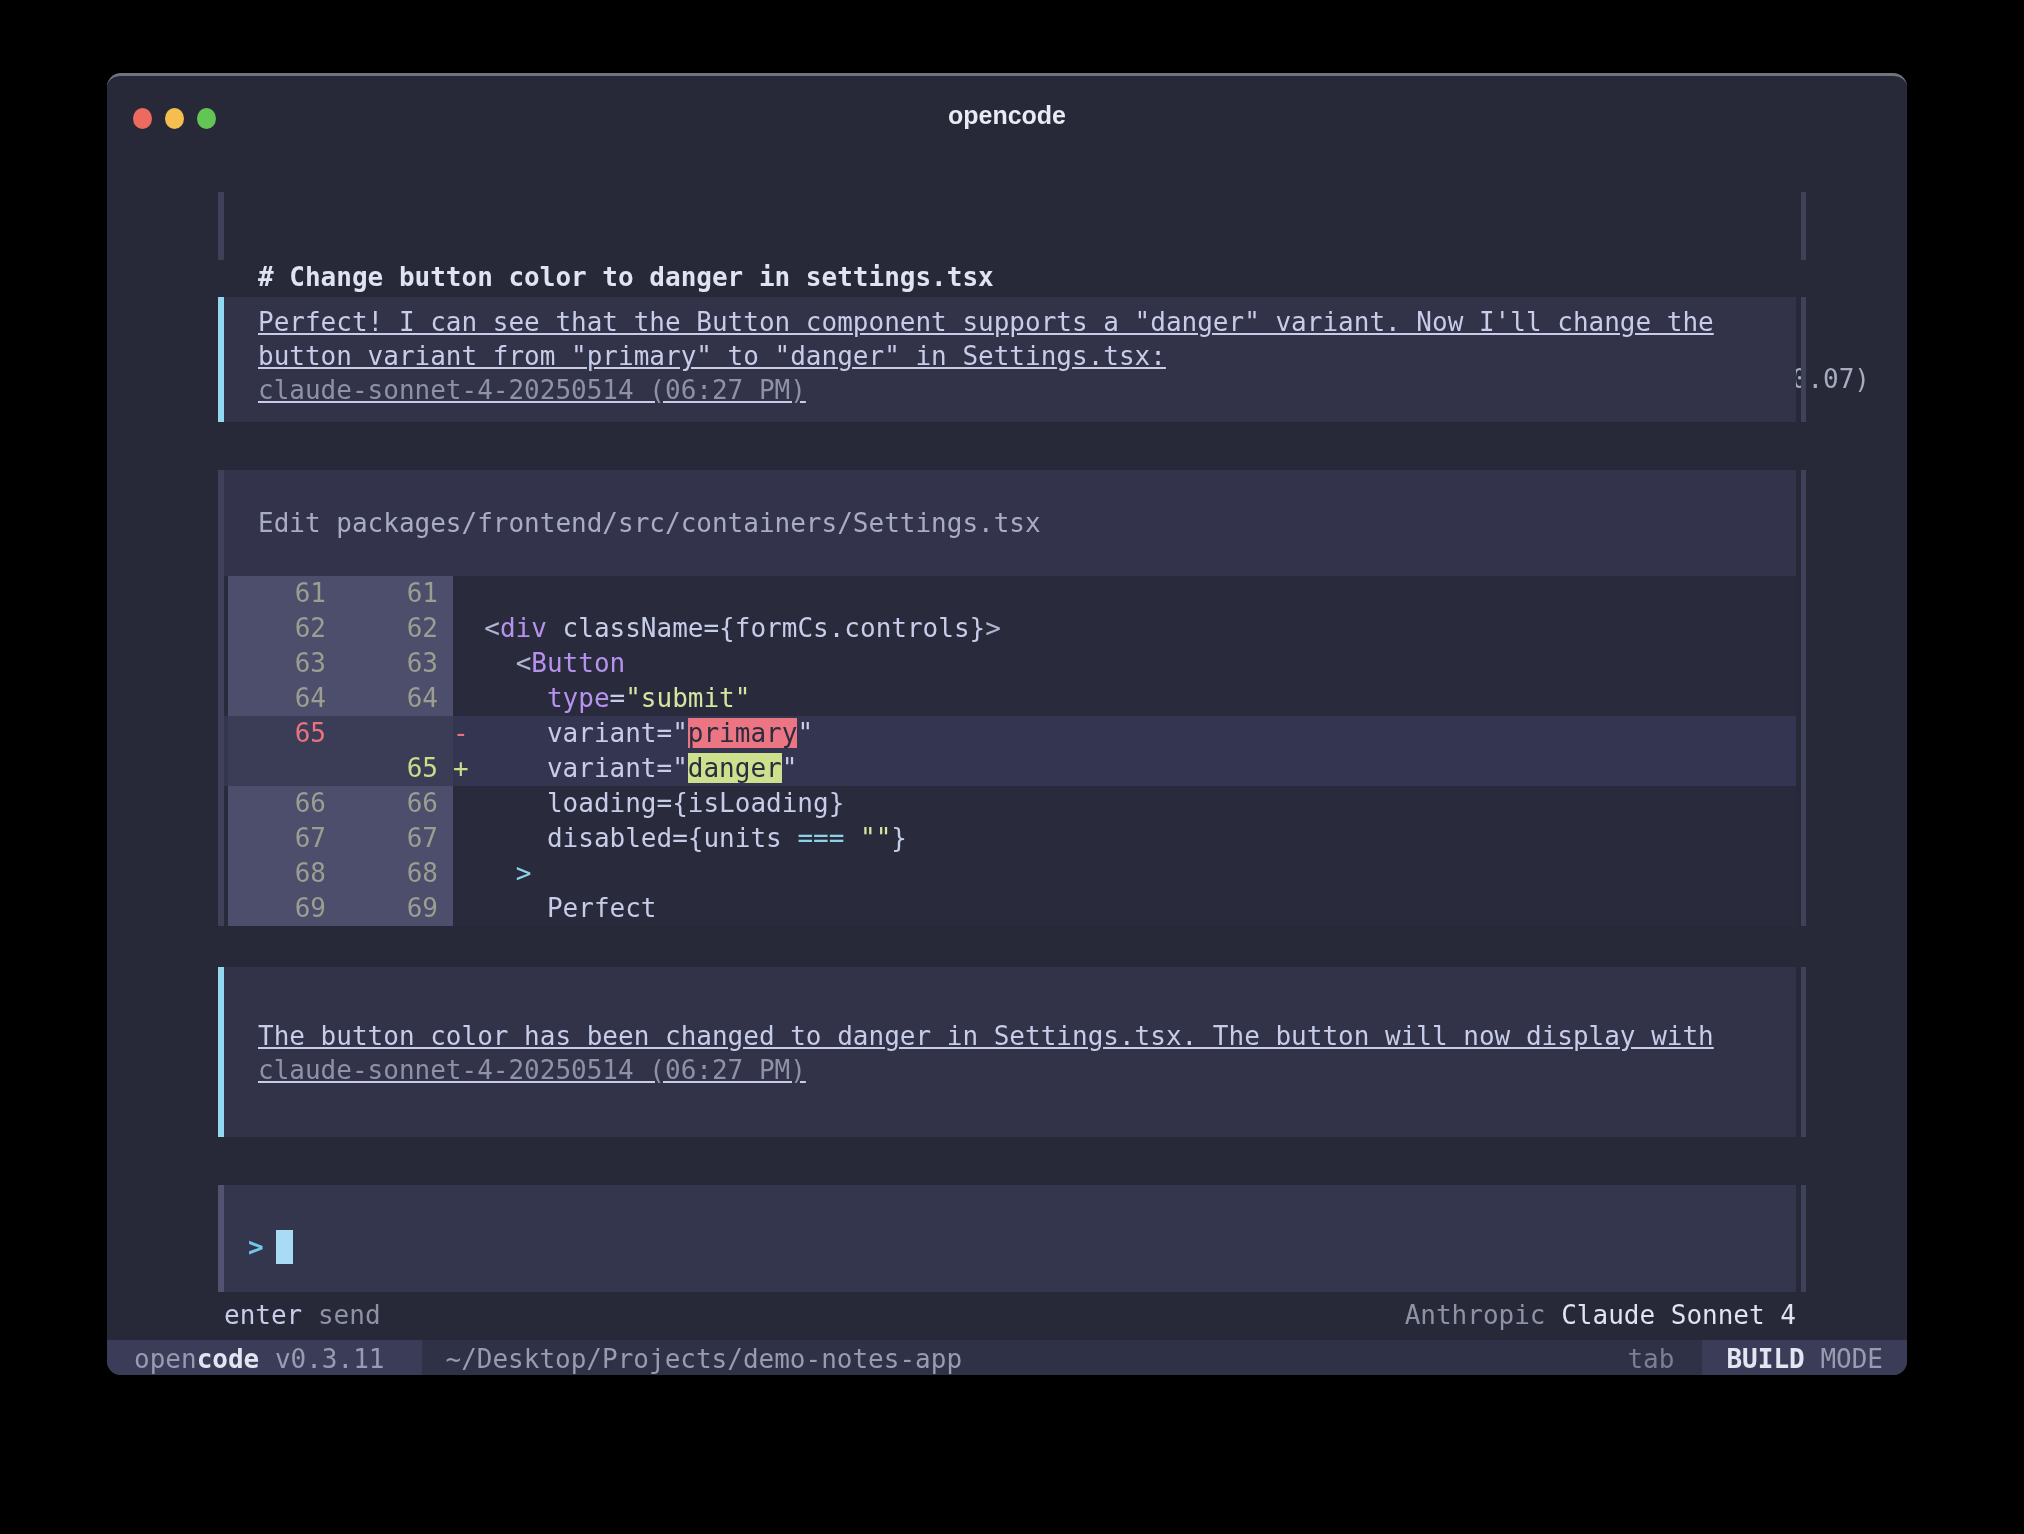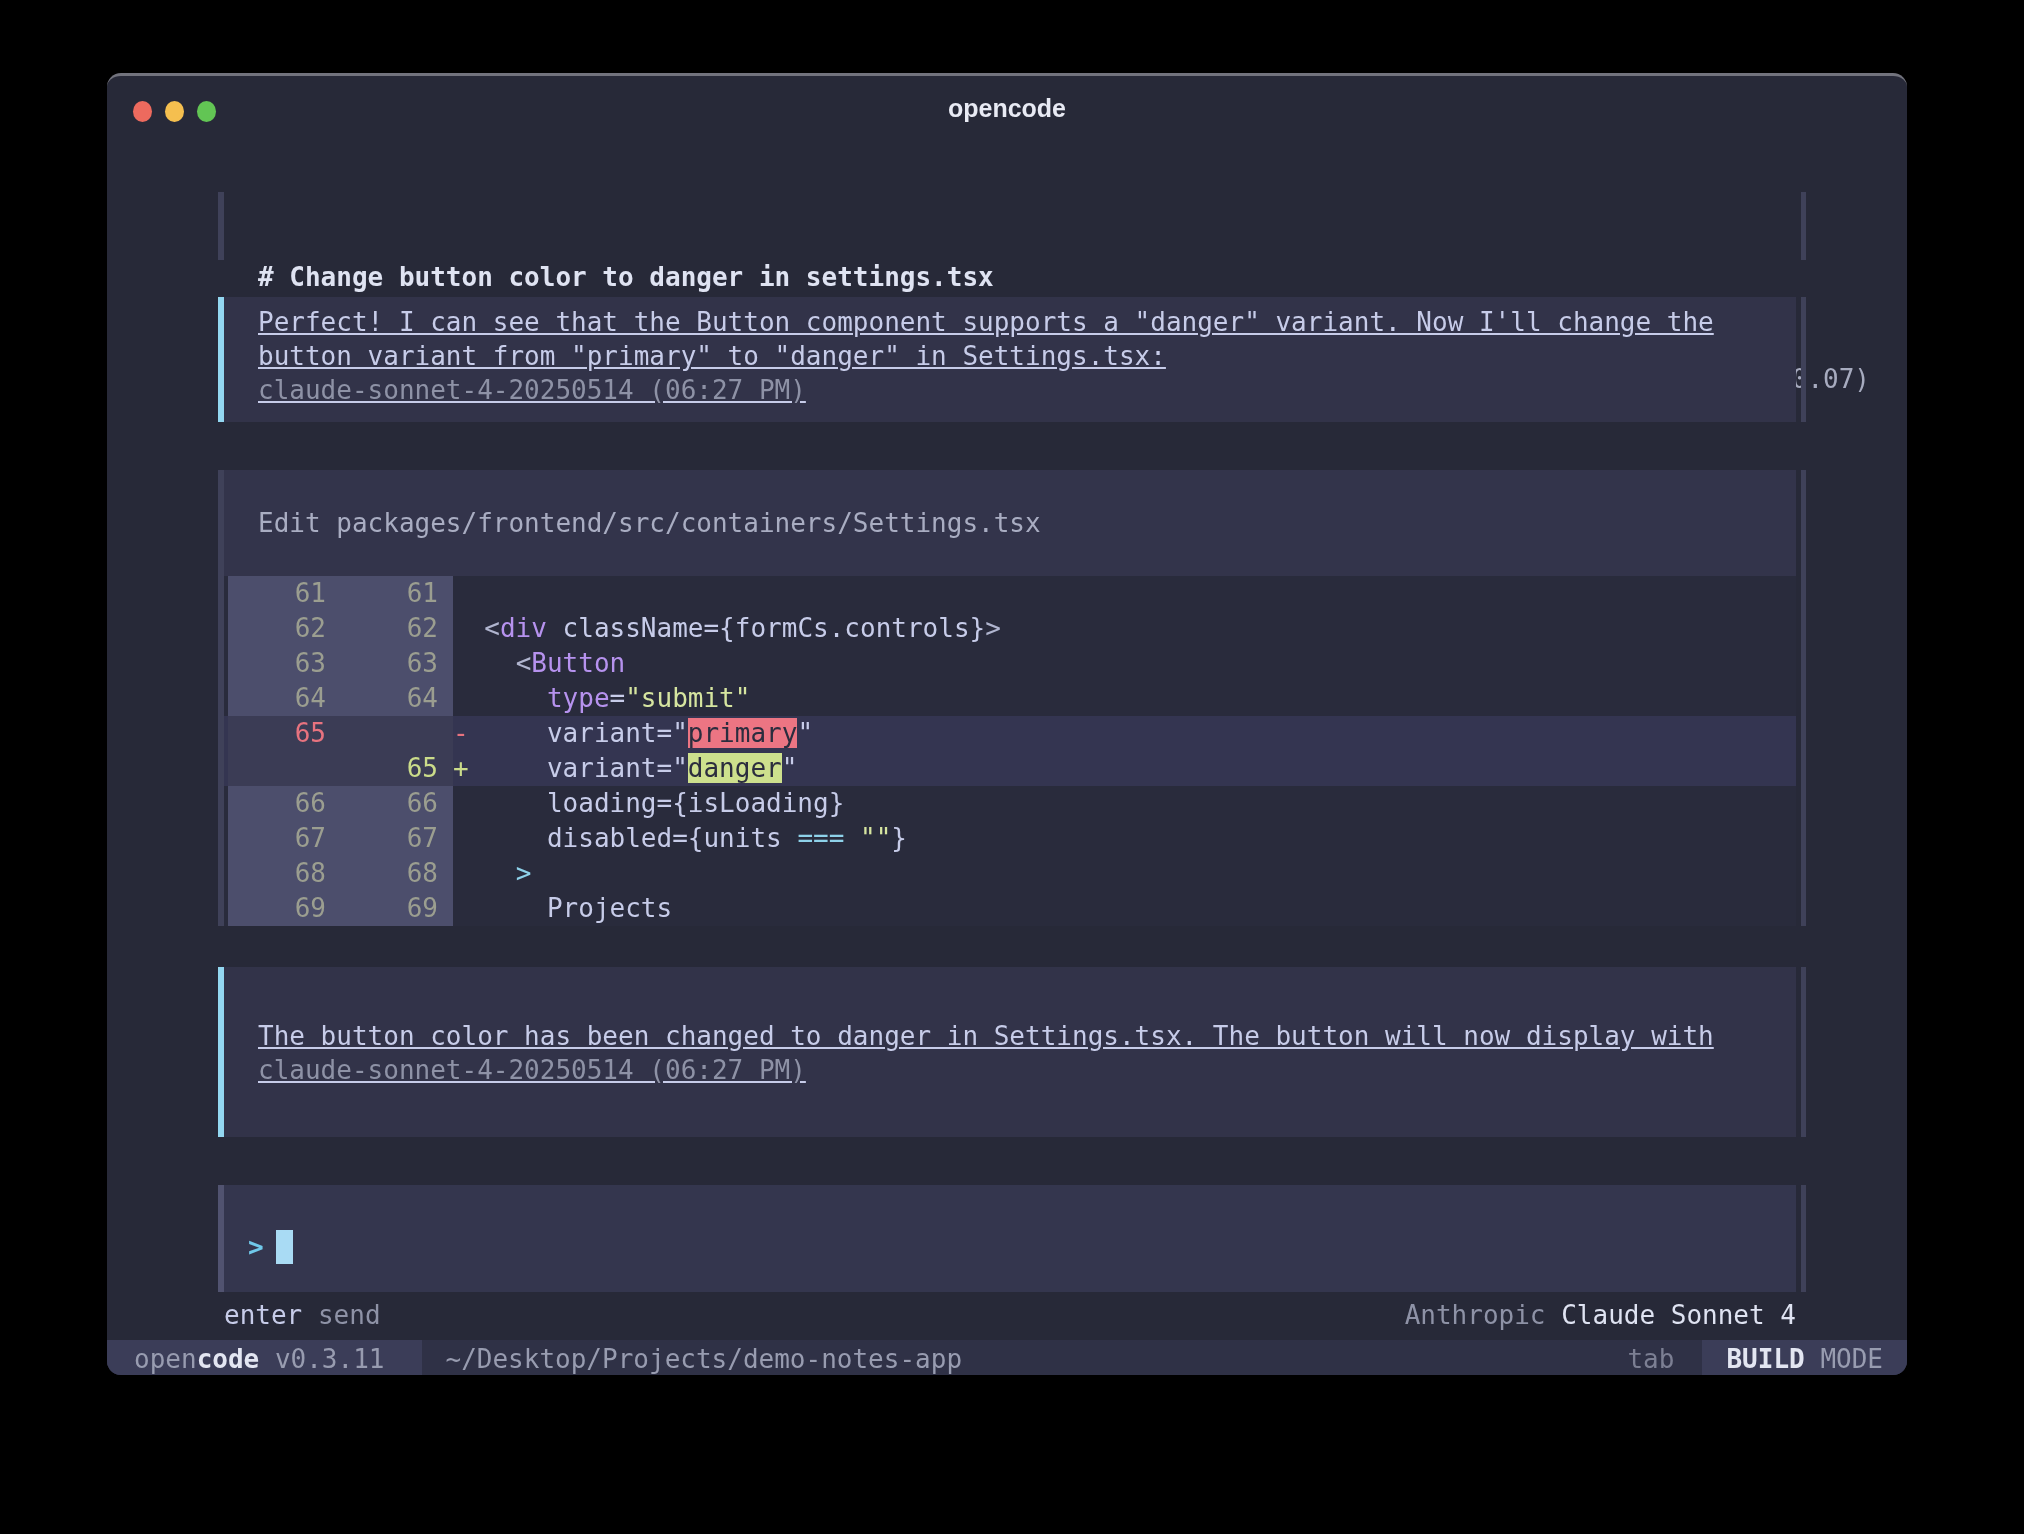--- a/index.html
+++ b/index.html
@@ -2,21 +2,21 @@
 <html style="--page_bg: #000000; --win_bg: #272938; --titlebar_text: #e8eaf4; --light_red: #ed6a5e; --light_yellow: #f5bf4f; --light_green: #62c554; --thinbar: #3f4159; --cyan_bar: #93d7f1; --msg_bg: #323349; --text: #c7cce9; --dim: #8e92a6; --bright: #dfe3f2; --url: #a7abbf; --diff_bg: #292b3c; --diff_header_bg: #33344b; --diff_header_text: #a9adc2; --gutter_bg: #4c4e6c; --gutter_bg_changed: #3b3c55; --gutter_num: #9b9e90; --changed_row_bg: #343551; --del: #e8737f; --add: #cbdc8a; --del_bg: #ec7583; --add_bg: #cde08d; --hl_text: #2b2d3e; --tok_plain: #c7cce9; --tok_purple: #b692ee; --tok_str: #d6e5a0; --tok_op: #8ed2ea; --tok_bracket: #b0b5cf; --input_bg: #34364e; --input_bar: #515370; --prompt: #70c9ea; --cursor: #a9dbf4; --status_bg: #2f3146; --seg_bg: #3b3d58; --status_text: #989cb0; --status_bright: #e3e6f2; --status_dim: #7c7f93;"><head>
 <meta charset="utf-8">
 <style>
   html,body{margin:0;padding:0;background:#000;}
   .page{position:relative;width:2024px;height:1534px;background:var(--page_bg);overflow:hidden;
         font-family:"DejaVu Sans Mono", monospace;font-size:26px;}
   .win{position:absolute;left:107px;top:73px;width:1800px;height:1302px;background:var(--win_bg);
        border-radius:14px;overflow:hidden;border-top:3px solid #72737d;box-sizing:border-box;}
 
   
-  .titlebar{position:absolute;left:0;top:8px;width:100%;height:56px;}
+  .titlebar{position:absolute;left:0;top:15px;width:100%;height:56px;}
   .lights{position:absolute;left:26px;top:17px;display:flex;gap:13px;}
   .light{width:19px;height:21px;border-radius:50%;}
   .titlebar .title{position:absolute;left:0;right:0;top:10px;text-align:center;
        font-family:"Liberation Sans", sans-serif;font-weight:bold;font-size:25px;color:var(--titlebar_text);}
 
   
   .vbar{position:absolute;width:6px;background:var(--thinbar);}
   .vbar.right{left:1694px;width:5px;}
   .vbar.left{left:111px;}
   .vbar.cyan{background:var(--cyan_bar);}
@@ -162,21 +162,21 @@
             <div class="dcode"><span class="tok-plain">      disabled={units </span><span class="tok-op">===</span><span class="tok-plain"> </span><span class="tok-str">""</span><span class="tok-plain">}</span></div>
           </div>
           <div class="drow">
             <span class="gcell gold">68</span>
             <span class="gcell gnew">68</span>
             <div class="dcode"><span class="tok-plain">    </span><span class="tok-op">&gt;</span></div>
           </div>
           <div class="drow">
             <span class="gcell gold">69</span>
             <span class="gcell gnew">69</span>
-            <div class="dcode"><span class="tok-plain">      Projects</span></div>
+            <div class="dcode"><span class="tok-plain">      Perfect</span></div>
           </div>
         </div>
     </div>
 
     <div class="vbar left cyan" style="top:891px;height:170px;"></div>
     <div class="vbar right" style="top:891px;height:170px;"></div>
     <div class="msg" style="top:891px;height:170px;padding-top:52px;">
       <div class="line">The button color has been changed to danger in Settings.tsx. The button will now display with</div>
       <div class="meta">claude-sonnet-4-20250514 (06:27 PM)</div>
     </div>

